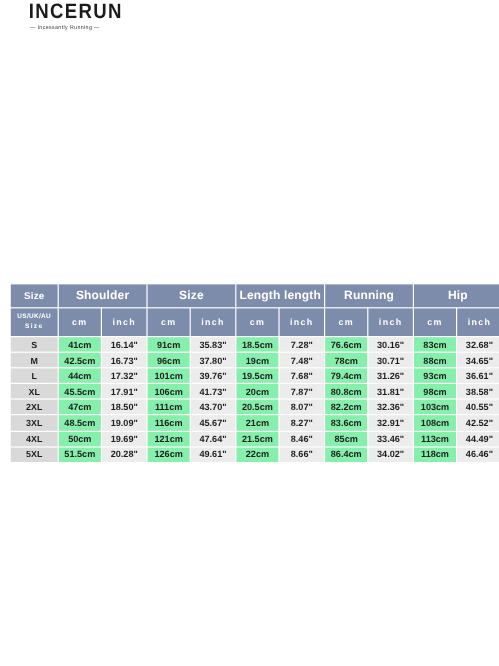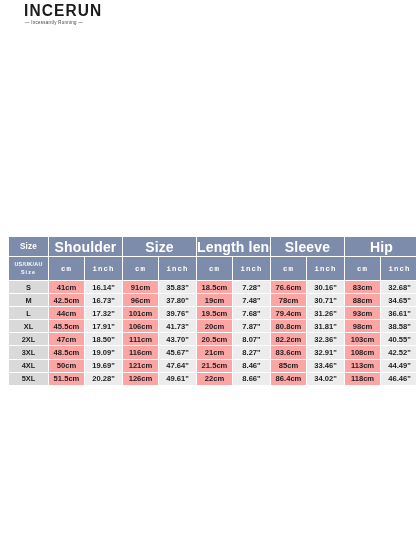--- a/index.html
+++ b/index.html
@@ -72,32 +72,32 @@
   }
 
   
   th.grp, th.sub, th.sizehdr {
     background: #7d8cab;
     color: #ffffff;
     font-family: "Liberation Sans", sans-serif;
   }
   th.grp {
     height: 19px;
-    font-size: 14px;
+    font-size: 10px;
     letter-spacing: 0.15px;
   }
   th.sizehdr {
     font-size: 8.2px;
     letter-spacing: 0.15px;
   }
   th.sub {
     height: 23px;
     font-size: 7.4px;
     letter-spacing: 1.1px;
-    font-family: Liberation Mono, monospace;
+    font-family: Liberation Sans, sans-serif;
     font-weight: 700;
   }
   th.sizehdr.tall {
     font-size: 5.4px;
     letter-spacing: 0.25px;
     line-height: 7.4px;
     padding: 0 1px;
   }
   th.sizehdr.tall .l2 { letter-spacing: 1.1px; }
 
@@ -105,21 +105,21 @@
   td {
     height: 12.1px;
     font-size: 7.6px;
     color: #1d1d1d;
   }
   td.size {
     background: #d9d9d9;
     font-size: 7.4px;
   }
   td.cm {
-    background: #fca5a5;
+    background: #86efac;
   }
   td.inch {
     background: #ececec;
   }
 
   
   col.c-size  { width: 39px; }
   col.c-cm    { width: 35px; }
   col.c-inch  { width: 37px; }
 </style>
@@ -145,21 +145,21 @@
         <col class="c-inch">
       <col class="c-cm">
         <col class="c-inch">
     </colgroup>
     <thead>
       <tr>
         <th class="sizehdr grp" rowspan="1">Size</th>
         <th class="grp" colspan="2">Shoulder</th>
         <th class="grp" colspan="2">Size</th>
         <th class="grp" colspan="2">Length length</th>
-        <th class="grp" colspan="2">Sleeve</th>
+        <th class="grp" colspan="2">Running</th>
         <th class="grp" colspan="2">Hip</th>
       </tr>
       <tr>
         <th class="sizehdr tall">
           <div class="l1">US/UK/AU</div>
           <div class="l2">Size</div>
         </th>
         <th class="sub">cm</th>
         <th class="sub">inch</th>
         <th class="sub">cm</th>

